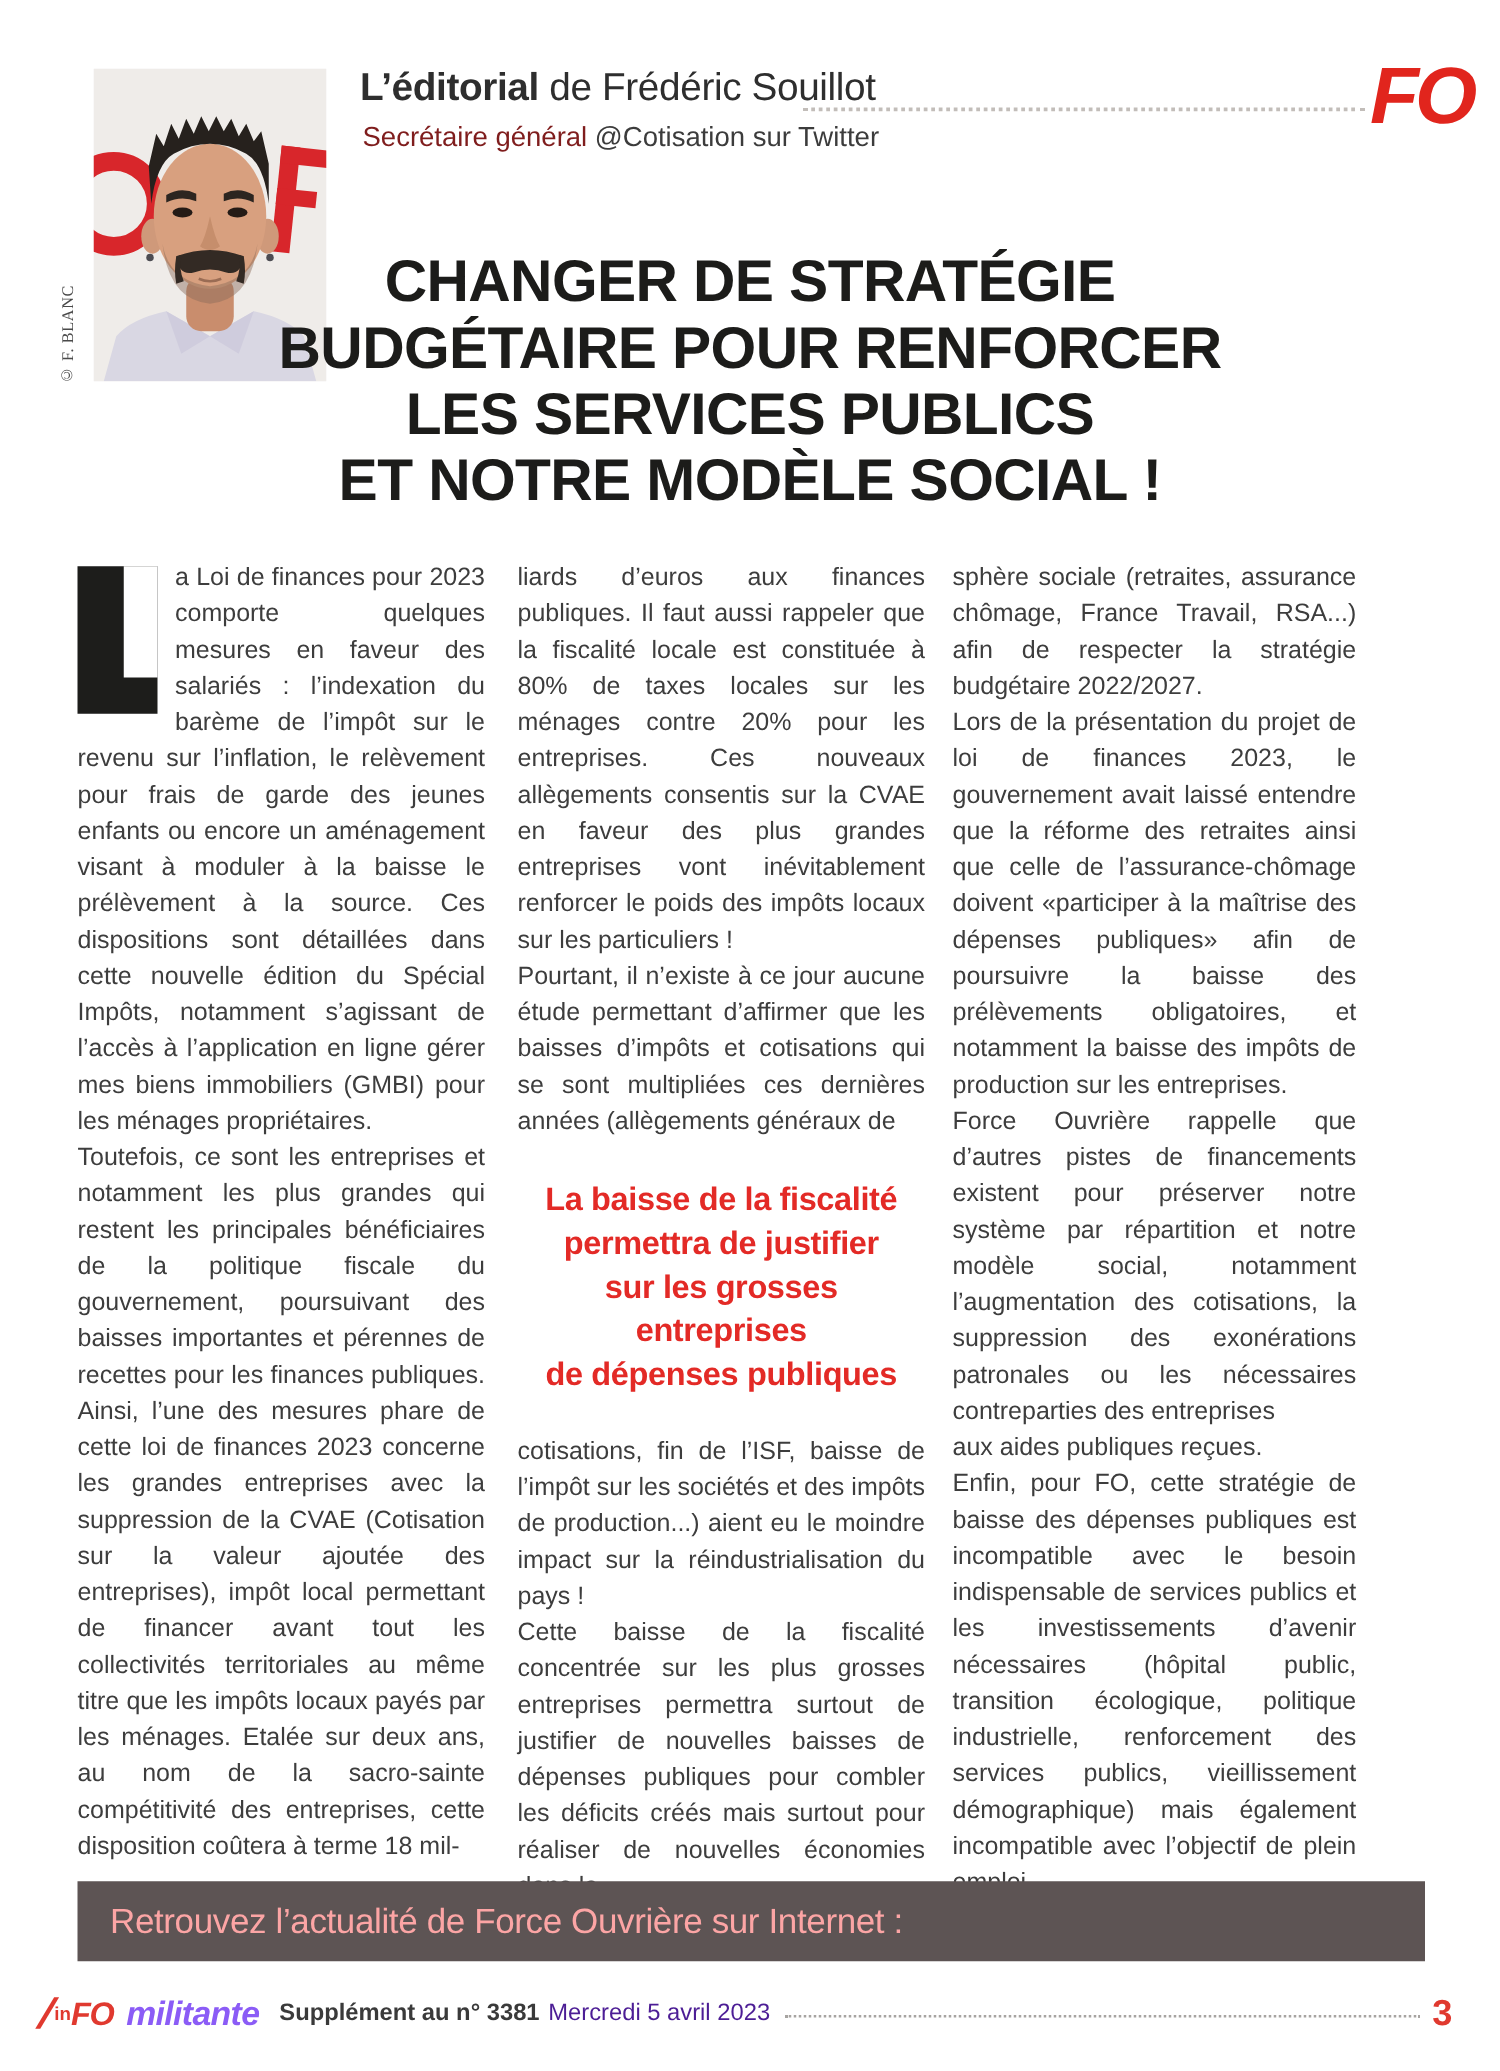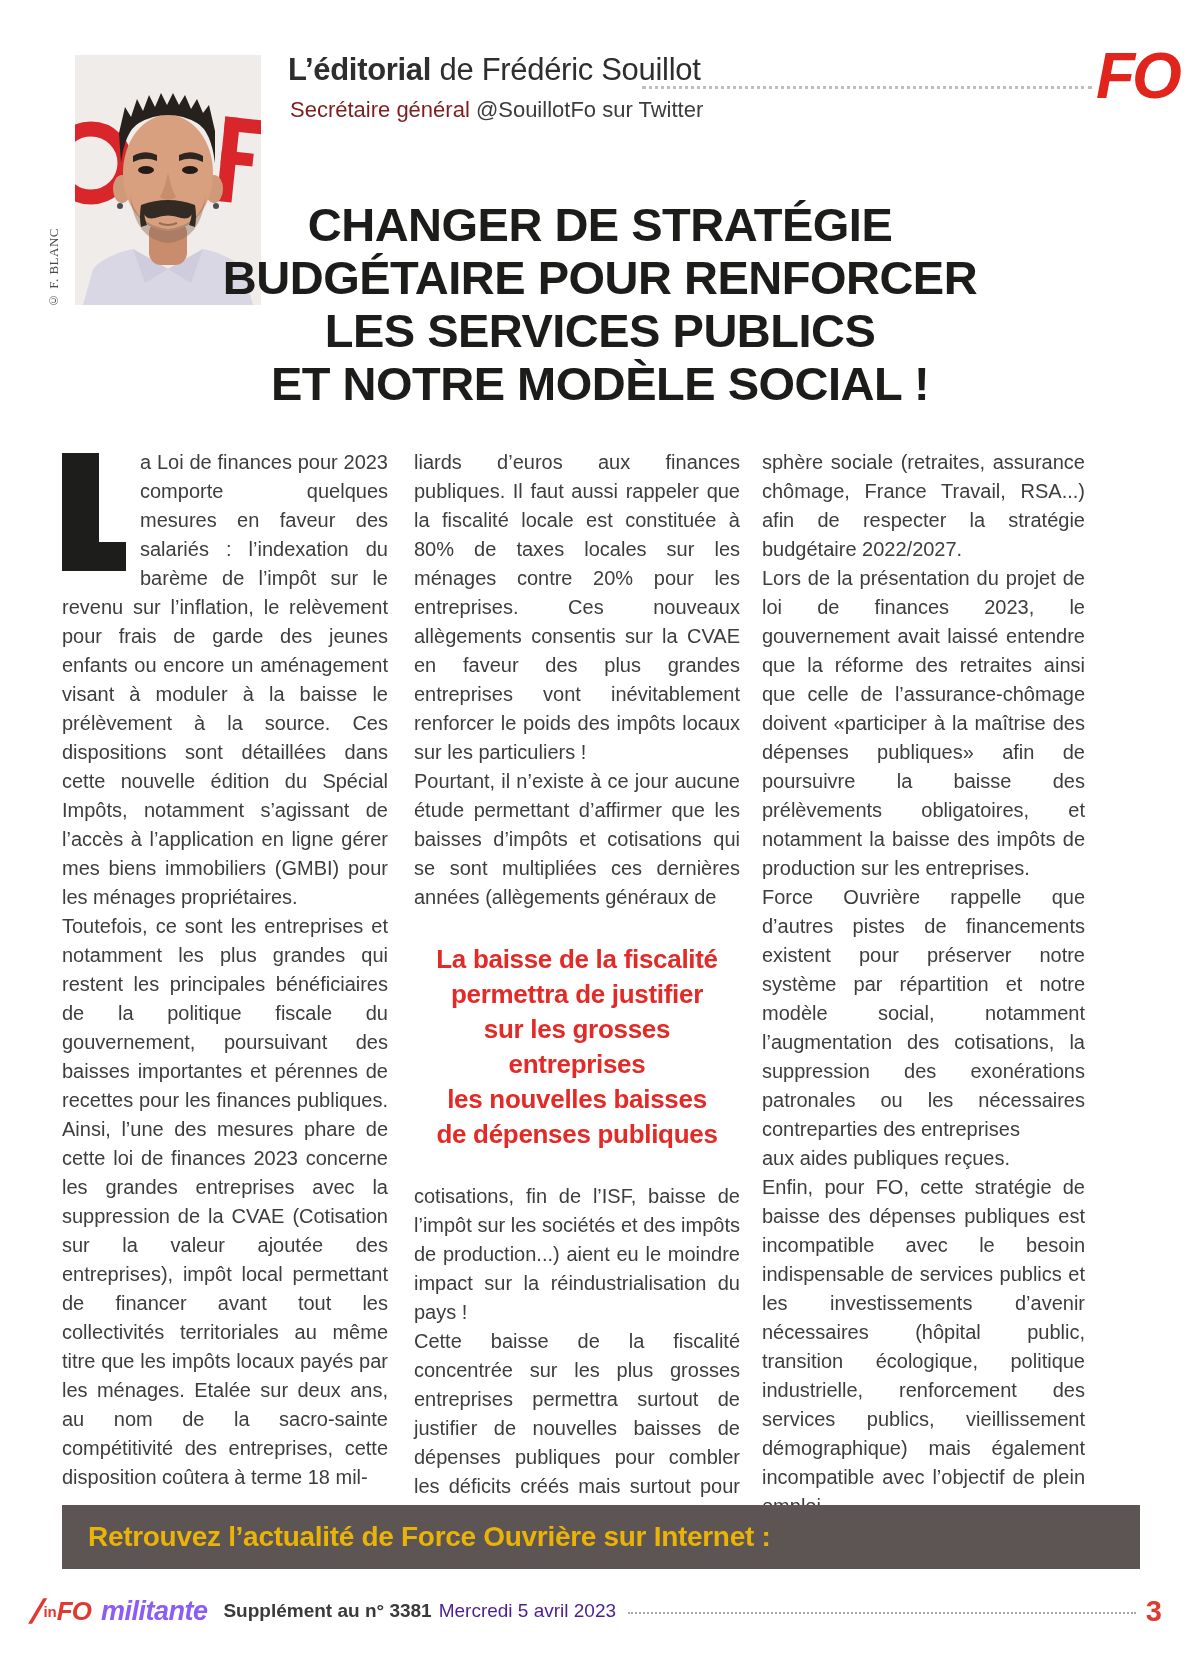--- a/index.html
+++ b/index.html
@@ -48,23 +48,23 @@
 
   .pullquote {
     margin:30px 0; text-align:center; color:#e32a26;
     font-weight:700; font-size:26px; line-height:35px; letter-spacing:-.3px;
   }
   .indent-block { margin-left:36px; }
 
   
   .banner {
     position:absolute; left:62px; top:1505px; width:1078px; height:64px;
-    background:#5d5454; color:#eab308; box-sizing:border-box;
+    background:#5d5454; color:#fca5a5; box-sizing:border-box;
     display:flex; align-items:center; justify-content:space-between; padding:0 26px;
-    font-weight:700; font-size:28px; letter-spacing:-.3px;
+    font-weight:400; font-size:28px; letter-spacing:-.3px;
   }
 
   
   .footer {
     position:absolute; left:32px; right:38px; top:1594px;
     display:flex; align-items:center;
   }
   .f-slash { color:#e0392f; font-style:italic; font-weight:700; font-size:34px; transform:skewX(-12deg); line-height:1; }
   .f-in { color:#e0392f; font-weight:700; font-size:15px; margin-left:2px; }
   .f-fo { color:#e0392f; font-weight:800; font-size:26px; font-style:italic; letter-spacing:-1px; }
@@ -121,21 +121,21 @@
 
       <path d="M84 168 Q93 172 102 168" stroke="#9a6c54" stroke-width="2" fill="none"></path>
     </svg>
   </div>
   <div class="photo-credit">© F. BLANC</div>
 
   <div class="header-title">
     <span class="bold">L’éditorial</span><span> de Frédéric Souillot</span>
   </div>
   <div class="header-sub">
-    <span class="red">Secrétaire général</span><span> @SouillotFo sur Twitter</span>
+    <span class="red">Secrétaire général</span><span> @Cotisation sur Twitter</span>
   </div>
   <div class="header-dotline"></div>
   <div class="fo-logo">FO</div>
 
   <div class="headline">
     <div>CHANGER DE STRATÉGIE</div>
     <div>BUDGÉTAIRE POUR RENFORCER</div>
     <div>LES SERVICES PUBLICS</div>
     <div>ET NOTRE MODÈLE SOCIAL !</div>
   </div>
@@ -146,21 +146,20 @@
     <p>Toutefois, ce sont les entreprises et notamment les plus grandes qui restent les principales bénéficiaires de la politique fiscale du gouvernement, poursuivant des baisses importantes et pérennes de recettes pour les finances publiques. Ainsi, l’une des mesures phare de cette loi de finances 2023 concerne les grandes entreprises avec la suppression de la CVAE (Cotisation sur la valeur ajoutée des entreprises), impôt local permettant de financer avant tout les collectivités territoriales au même titre que les impôts locaux payés par les ménages. Etalée sur deux ans, au nom de la sacro-sainte compétitivité des entreprises, cette disposition coûtera à terme 18 mil-</p>
   </div>
 
   <div class="col col-2">
     <p>liards d’euros aux finances publiques. Il faut aussi rappeler que la fiscalité locale est constituée à 80% de taxes locales sur les ménages contre 20% pour les entreprises. Ces nouveaux allègements consentis sur la CVAE en faveur des plus grandes entreprises vont inévitablement renforcer le poids des impôts locaux sur les particuliers !</p>
     <p>Pourtant, il n’existe à ce jour aucune étude permettant d’affirmer que les baisses d’impôts et cotisations qui se sont multipliées ces dernières années (allègements généraux de</p>
     <div class="pullquote">
       <div>La baisse de la fiscalité</div>
       <div>permettra de justifier</div>
       <div>sur les grosses entreprises</div>
-      <div>les nouvelles baisses</div>
       <div>de dépenses publiques</div>
     </div>
     <p>cotisations, fin de l’ISF, baisse de l’impôt sur les sociétés et des impôts de production...) aient eu le moindre impact sur la réindustrialisation du pays !</p>
     <p>Cette baisse de la fiscalité concentrée sur les plus grosses entreprises permettra surtout de justifier de nouvelles baisses de dépenses publiques pour combler les déficits créés mais surtout pour réaliser de nouvelles économies dans la</p>
   </div>
 
   <div class="col col-3">
     <p>sphère sociale (retraites, assurance chômage, France Travail, RSA...) afin de respecter la stratégie budgétaire 2022/2027.</p>
     <p>Lors de la présentation du projet de loi de finances 2023, le gouvernement avait laissé entendre que la réforme des retraites ainsi que celle de l’assurance-chômage doivent «participer à la maîtrise des dépenses publiques» afin de poursuivre la baisse des prélèvements obligatoires, et notamment la baisse des impôts de production sur les entreprises.</p>
     <p class="indent-block">Force Ouvrière rappelle que d’autres pistes de financements existent pour préserver notre système par répartition et notre modèle social, notamment l’augmentation des cotisations, la suppression des exonérations patronales ou les nécessaires contreparties des entreprises</p>

